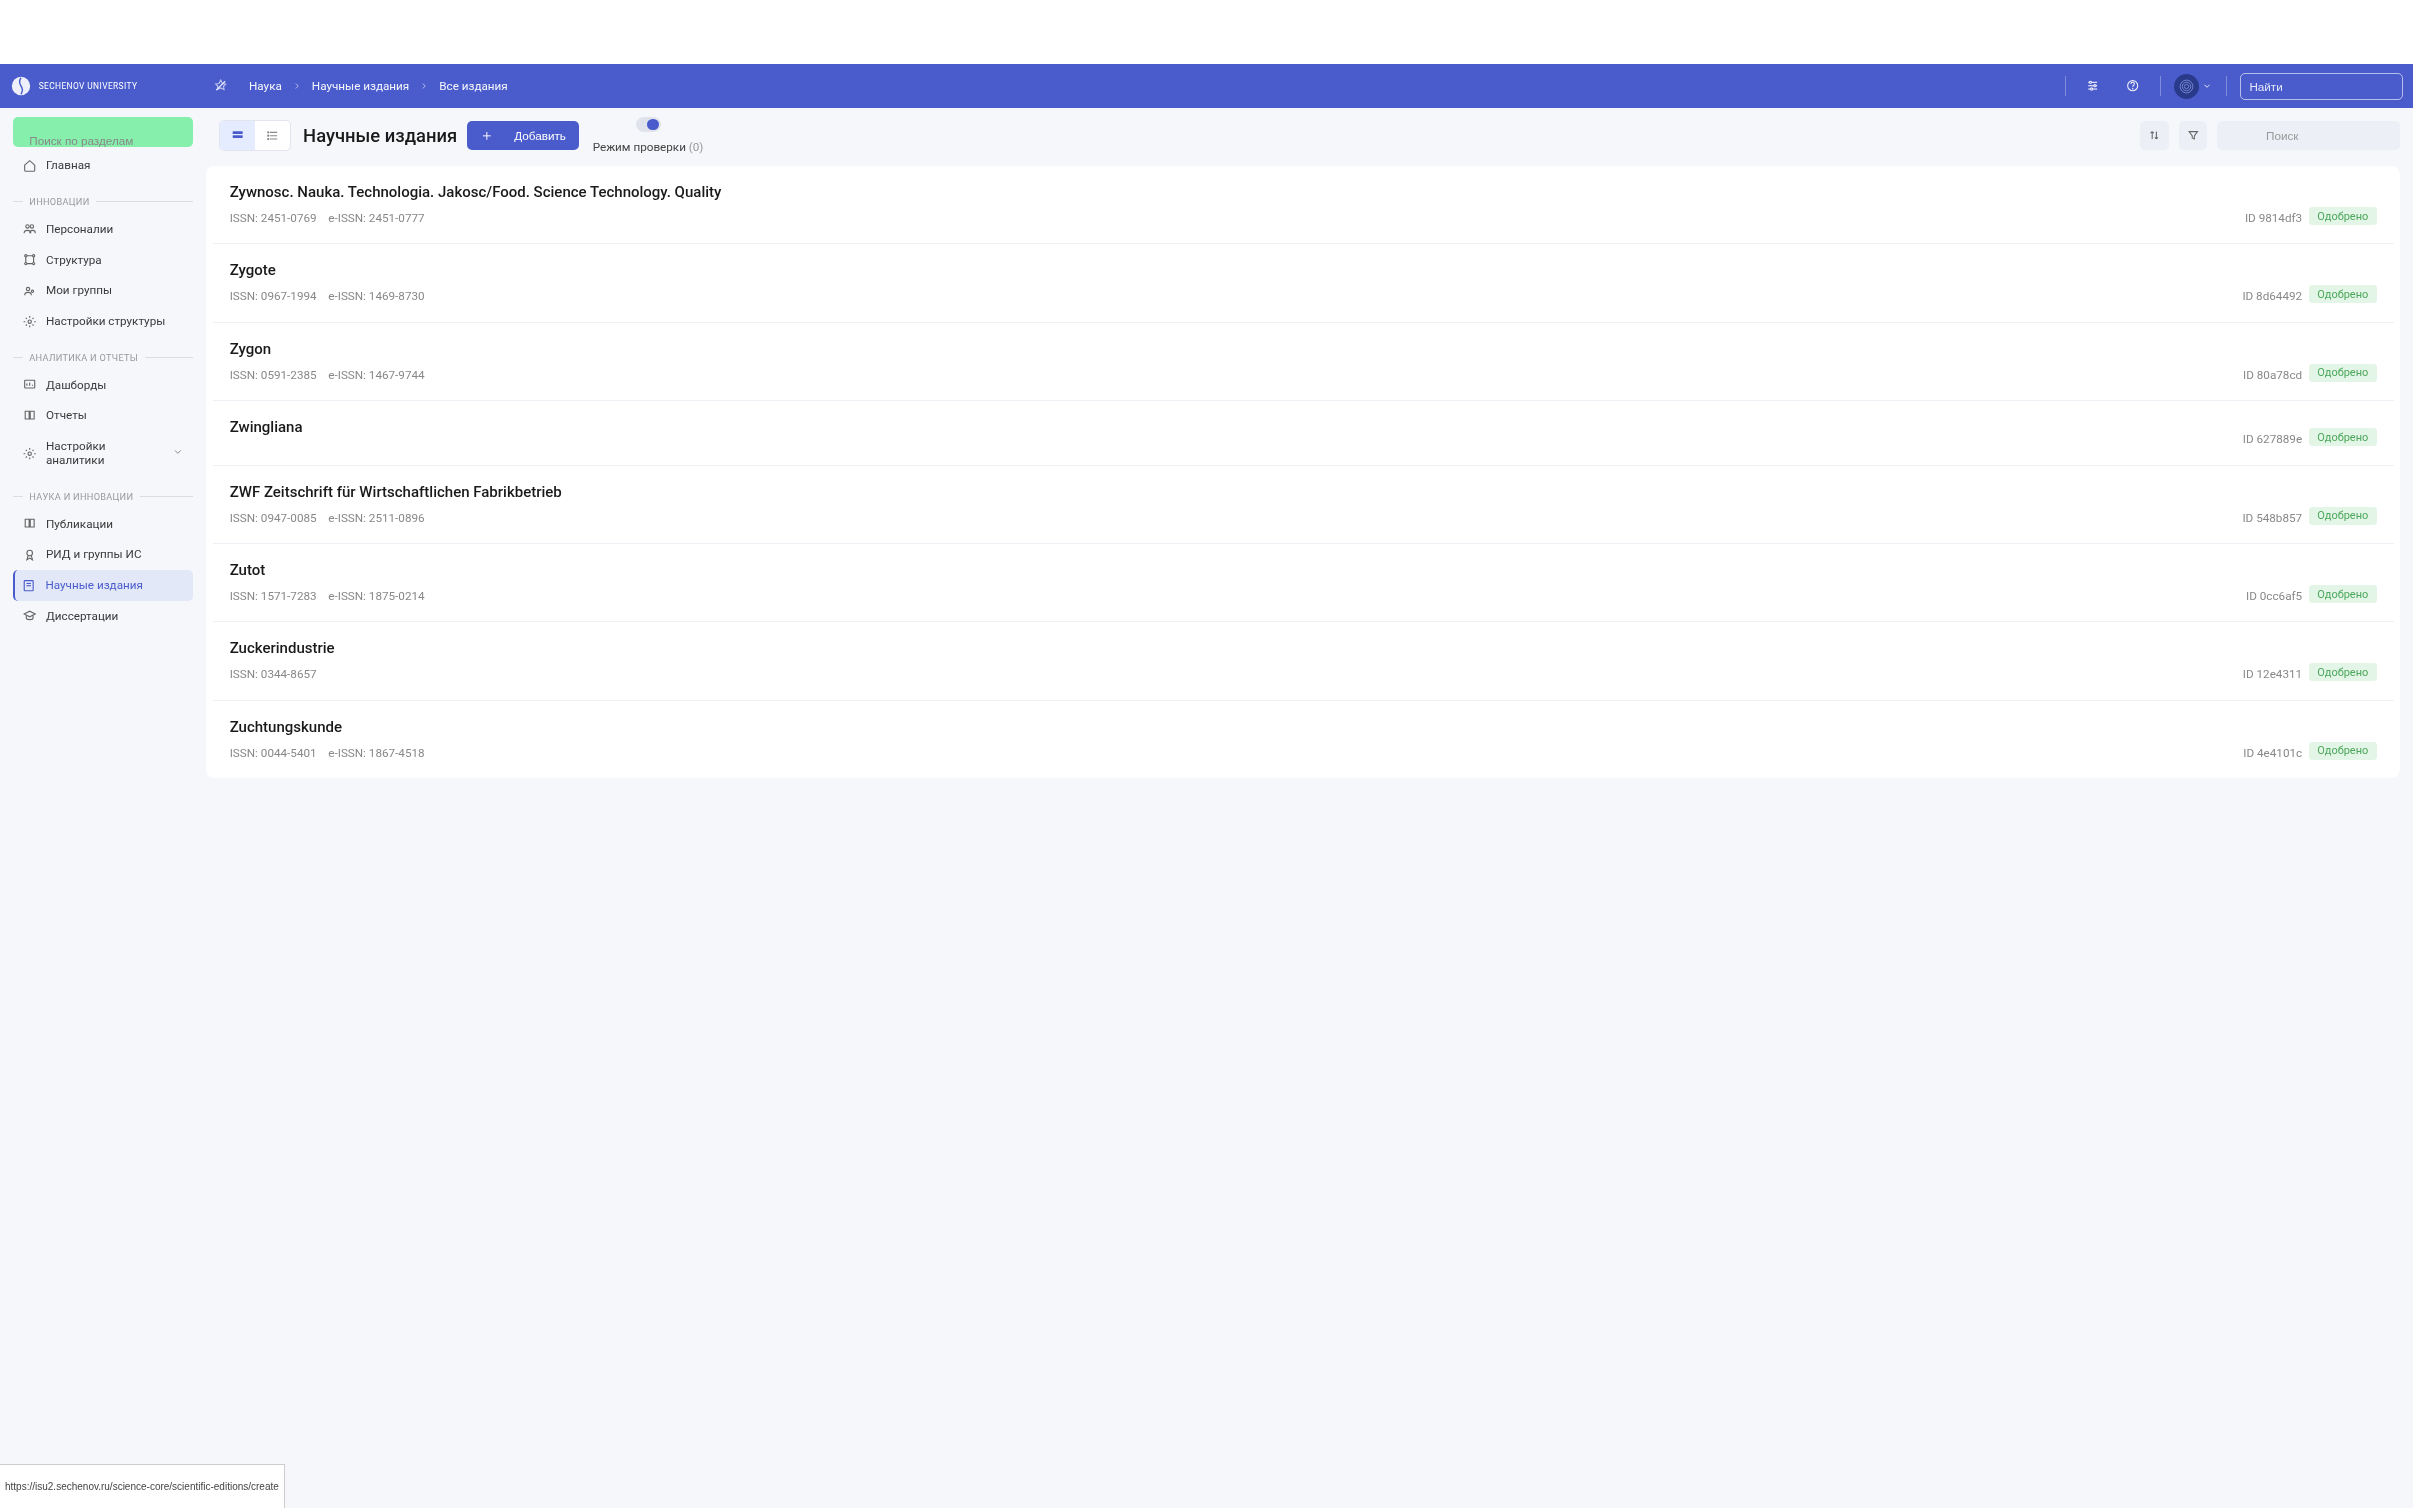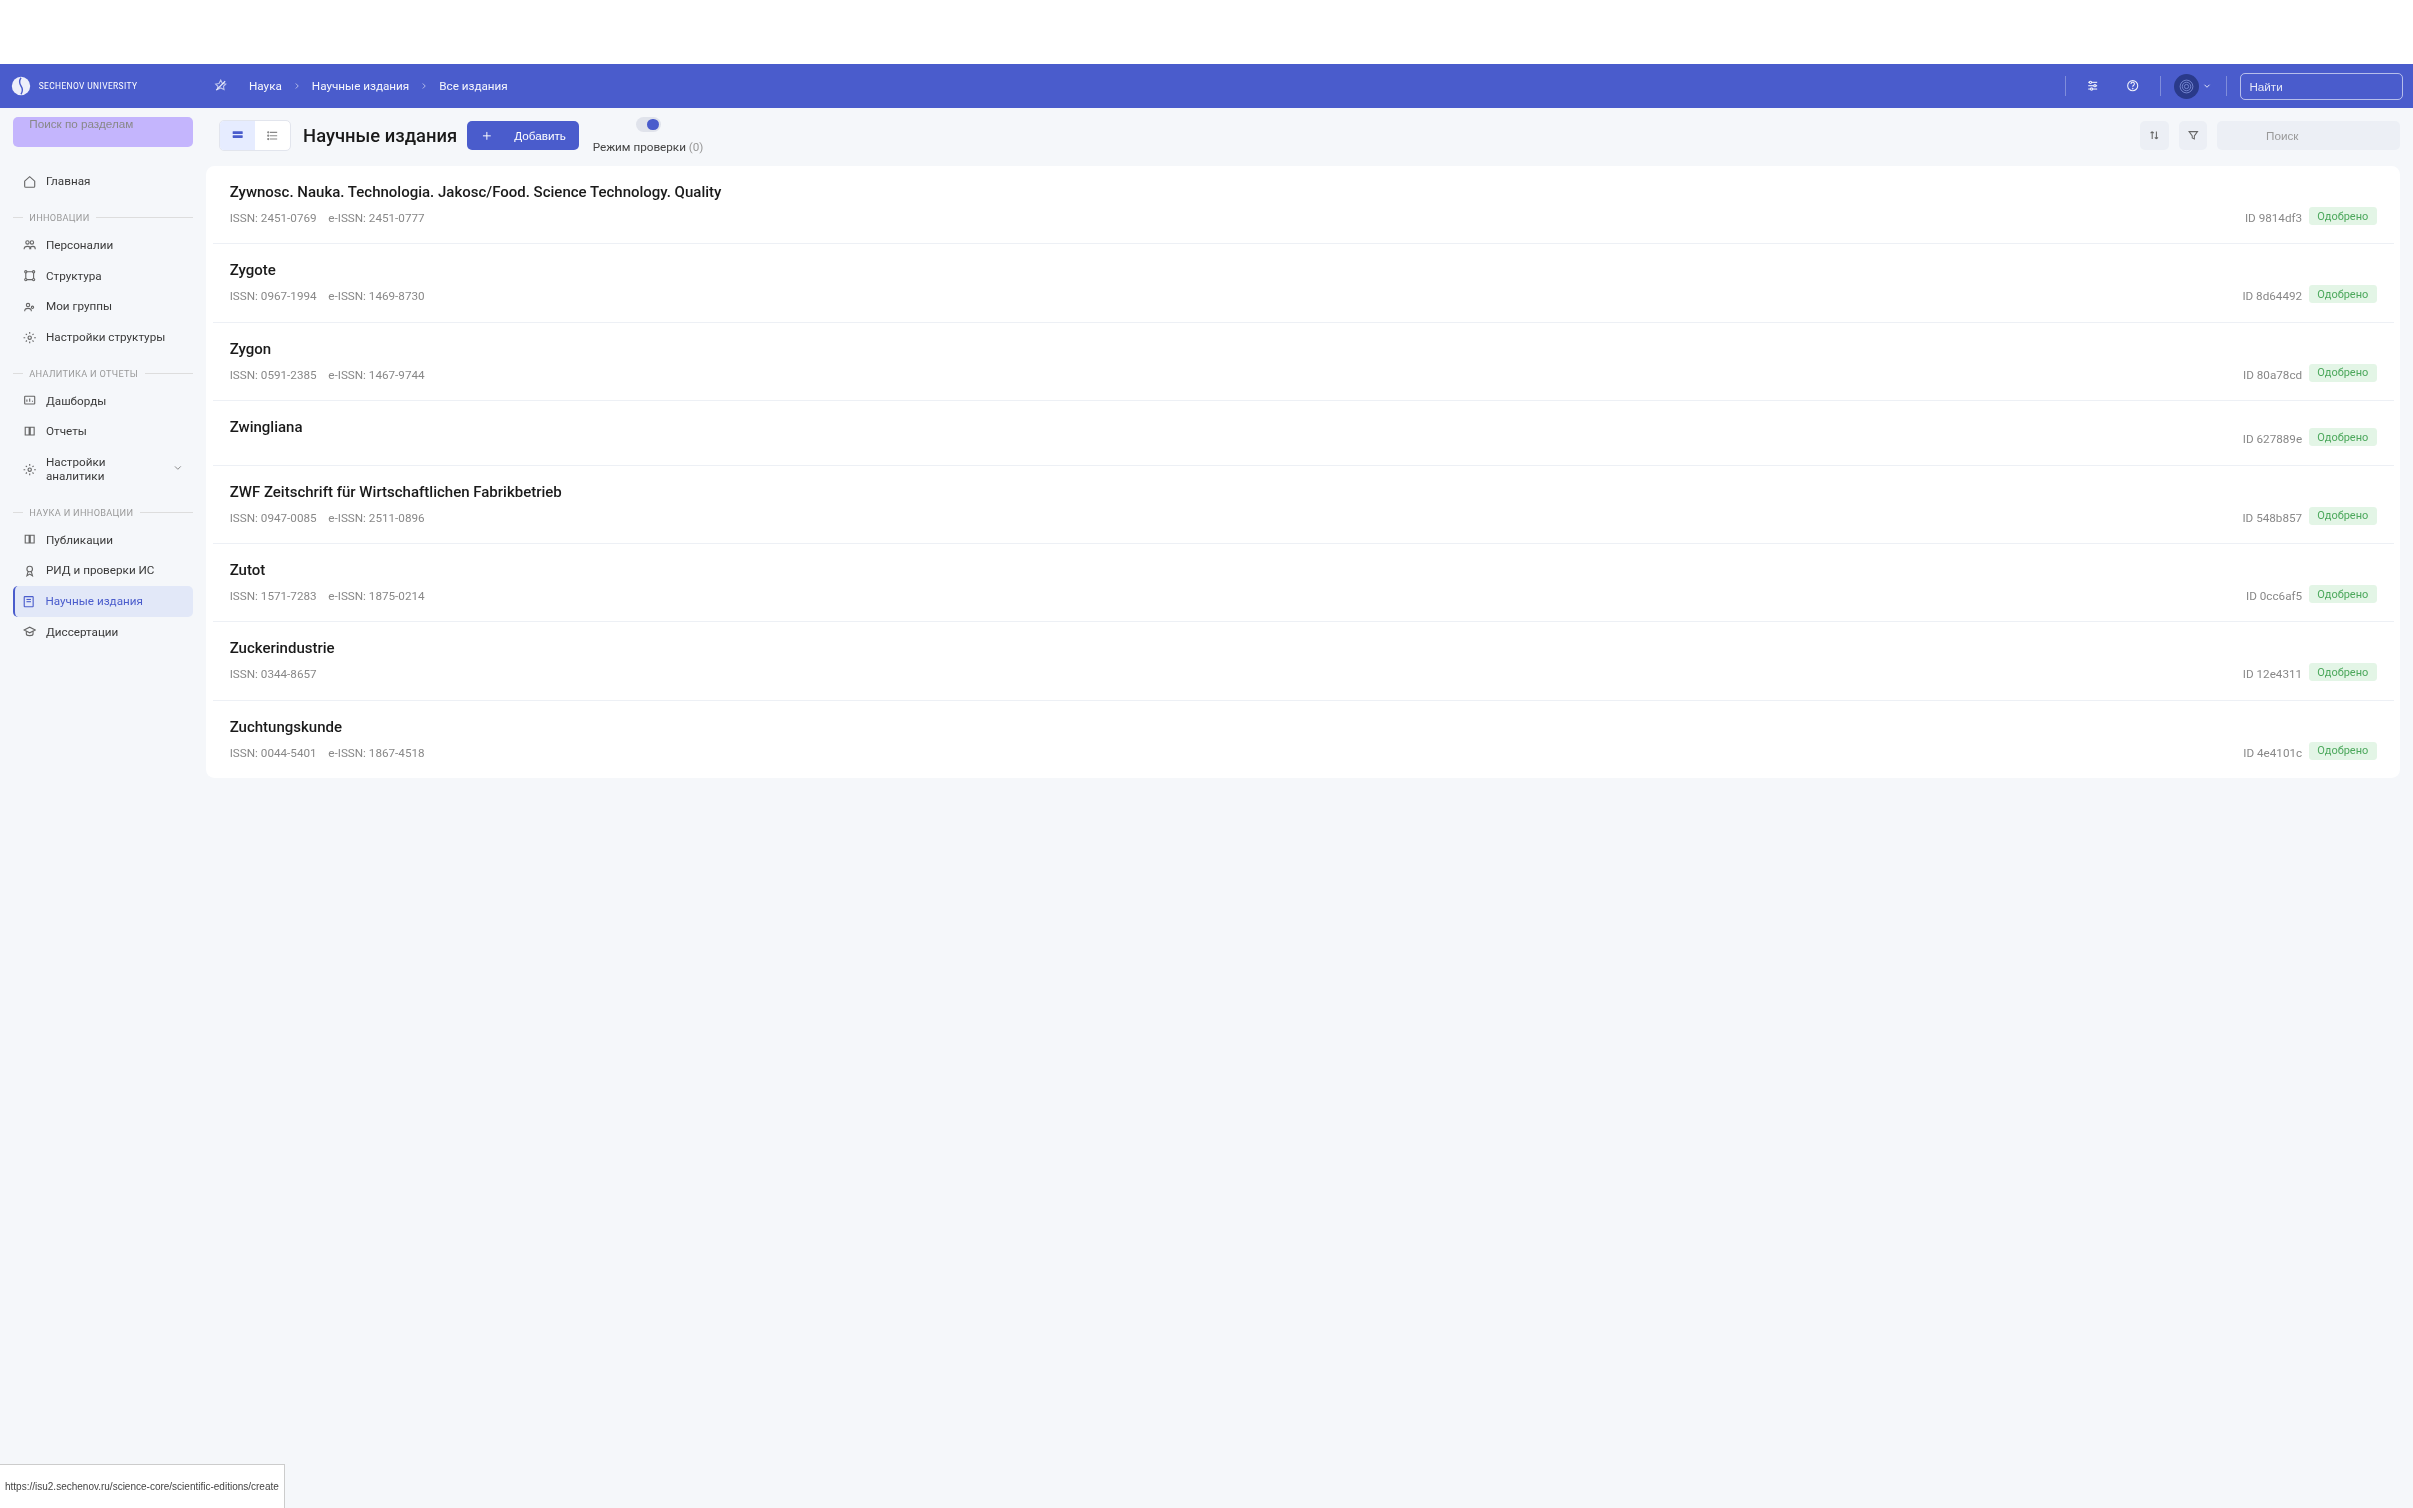--- a/index.html
+++ b/index.html
@@ -21,21 +21,21 @@
 .header-icon-btn { width: 27px; height: 27px; display: flex; align-items: center; justify-content: center; cursor: pointer; opacity: 0.9; }
 .header-avatar { width: 25px; height: 25px; border-radius: 50%; background: #2a3a8a; display: flex; align-items: center; justify-content: center; }
 .header-avatar-wrap { display: flex; align-items: center; gap: 3.4px; cursor: pointer; }
 .header-search { display: flex; align-items: center; background: transparent; border: 0.8px solid rgba(255,255,255,0.6); border-radius: 5px; height: 27px; padding: 0 8.4px; width: 163px; }
 .header-search input { background: none; border: none; color: #fff; font-size: 11.7px; outline: none; flex: 1; }
 .header-search input::placeholder { color: rgba(255,255,255,0.85); }
 
 .layout { display: flex; padding-top: 107px; min-height: 100vh; }
 
 .sidebar { width: 206px; padding: 10px 12.6px; position: fixed; top: 107px; bottom: 0; overflow-y: auto; }
-.sidebar-search { display: flex; align-items: flex-start; background: #c4b5fd; border-radius: 5px; height: 30px; padding: 0 10px; margin-bottom: 19px; }
+.sidebar-search { display: flex; align-items: flex-end; background: #86efac; border-radius: 5px; height: 30px; padding: 0 10px; margin-bottom: 3px; }
 .sidebar-search input { background: none; border: none; font-size: 11.7px; outline: none; flex: 1; color: #666; }
 .sidebar-search input::placeholder { color: #888; }
 .sidebar-item { display: flex; align-items: center; gap: 10px; padding: 8.4px 10px; border-radius: 5px; cursor: pointer; font-size: 11.7px; color: #3a3a3a; }
 .sidebar-item.active { background: #e2e8f8; color: #4a5ccc; border-left: 2.5px solid #4a5ccc; padding-left: 7.5px; }
 .sidebar-item .icon { width: 13.4px; height: 13.4px; flex-shrink: 0; display: flex; align-items: center; justify-content: center; }
 .sidebar-section { display: flex; align-items: center; gap: 6.7px; margin: 15px 0 6.7px; font-size: 9.2px; color: #999; letter-spacing: 0.3px; }
 .sidebar-section::before, .sidebar-section::after { content: ""; height: 0.8px; background: #ddd; }
 .sidebar-section::before { width: 10px; }
 .sidebar-section::after { flex: 1; }
 .sidebar-item-expand { margin-left: auto; }
@@ -254,21 +254,21 @@
         </span>
       <span>Публикации</span>
     </div>
     <div class="sidebar-item">
       <span class="icon">
           <svg width="13.4" height="13.4" viewBox="0 0 24 24" fill="none" stroke="#666" stroke-width="2">
             <circle cx="12" cy="9" r="5"></circle>
             <path d="M9 14l-2 7 5-3 5 3-2-7"></path>
           </svg>
         </span>
-      <span>РИД и проверки ИС</span>
+      <span>РИД и группы ИС</span>
     </div>
     <div class="sidebar-item active">
       <span class="icon">
           <svg width="13.4" height="13.4" viewBox="0 0 24 24" fill="none" stroke="#4a5ccc" stroke-width="2">
             <rect x="4" y="3" width="16" height="18" rx="1"></rect>
             <line x1="8" y1="8" x2="16" y2="8"></line>
             <line x1="8" y1="12" x2="16" y2="12"></line>
           </svg>
         </span>
       <span>Научные издания</span>

